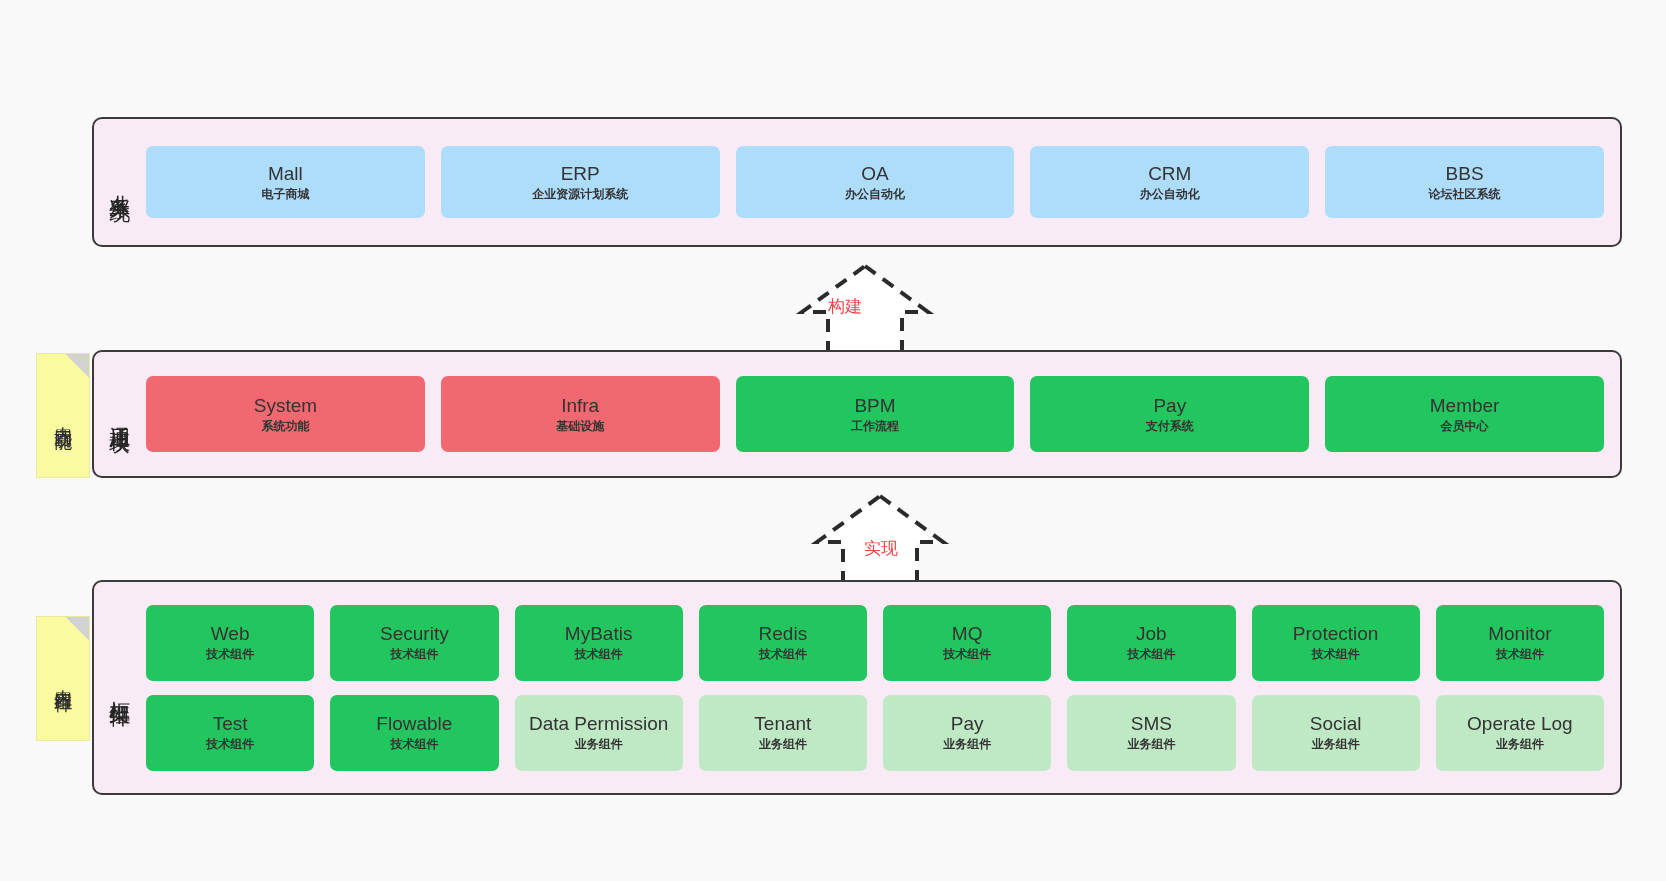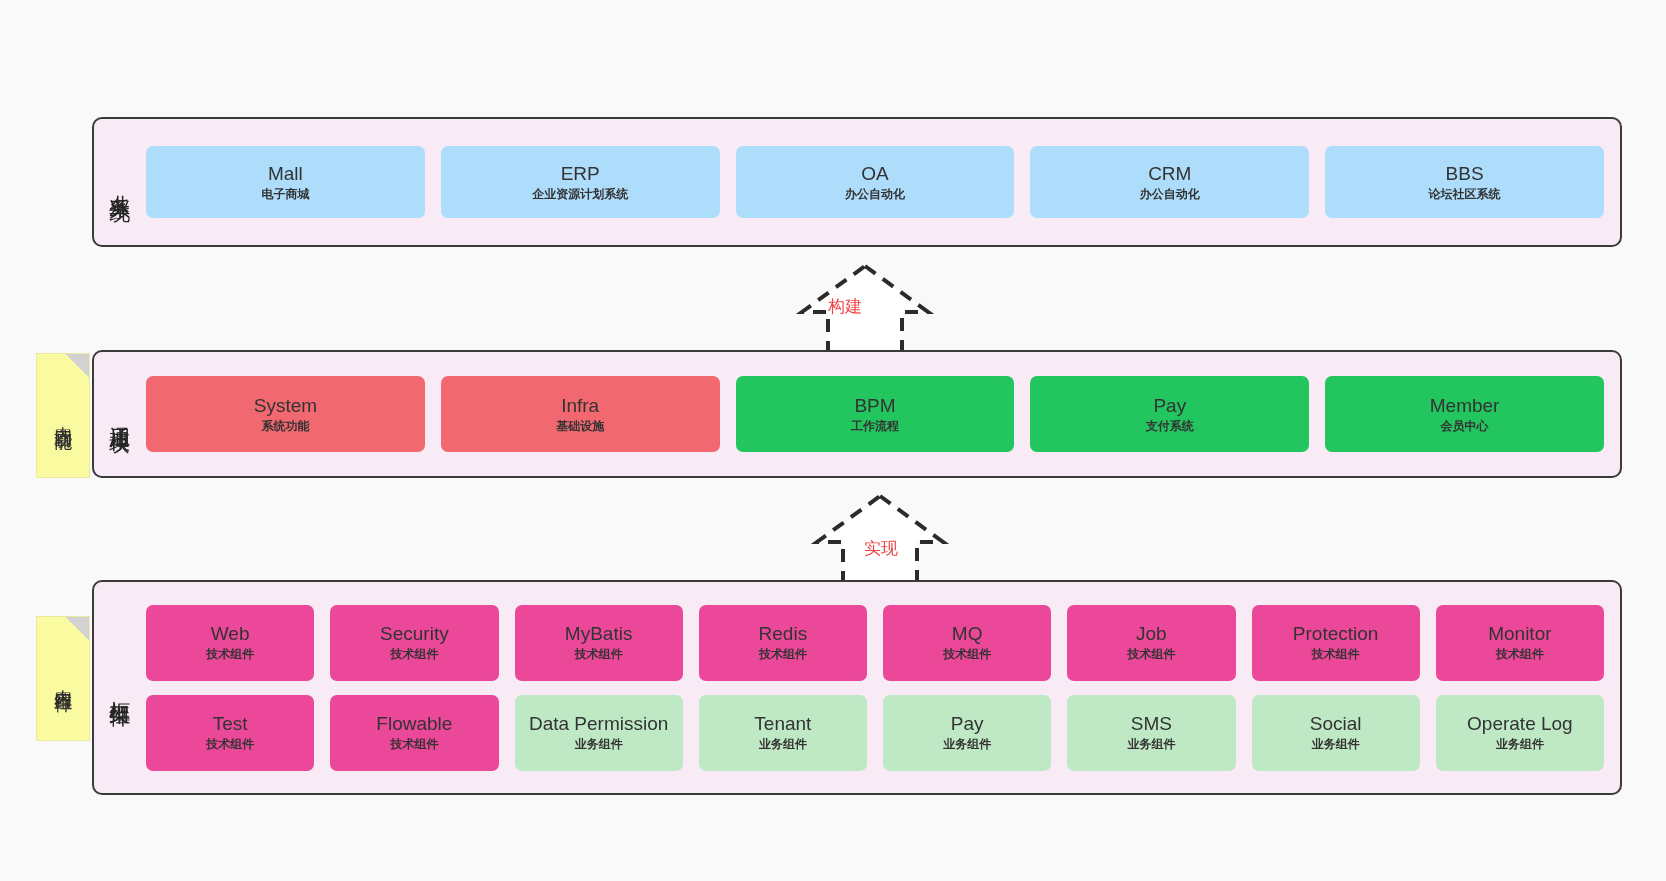--- a/index.html
+++ b/index.html
@@ -76,21 +76,21 @@
     line-height: 1.3;
     padding: 6px 4px;
   }
 
   .card .en { font-size: 19px; }
   .card .cn { font-size: 12px; font-weight: bold; }
 
   .card.blue       { background: #AEDCFB; }
   .card.red        { background: #F26870; }
   .card.pink       { background: #22c55e; }
-  .card.green      { background: #ec4899; text-align: center; }
+  .card.green      { background: #22c55e; text-align: center; }
   .card.greenlight { background: #BFE9C5; }
 
   
   #layer-business .card { height: 72px; }
   #layer-common   .card { height: 76px; }
   #layer-framework .card { height: 76px; }
 
   
   .note {
     position: absolute;

